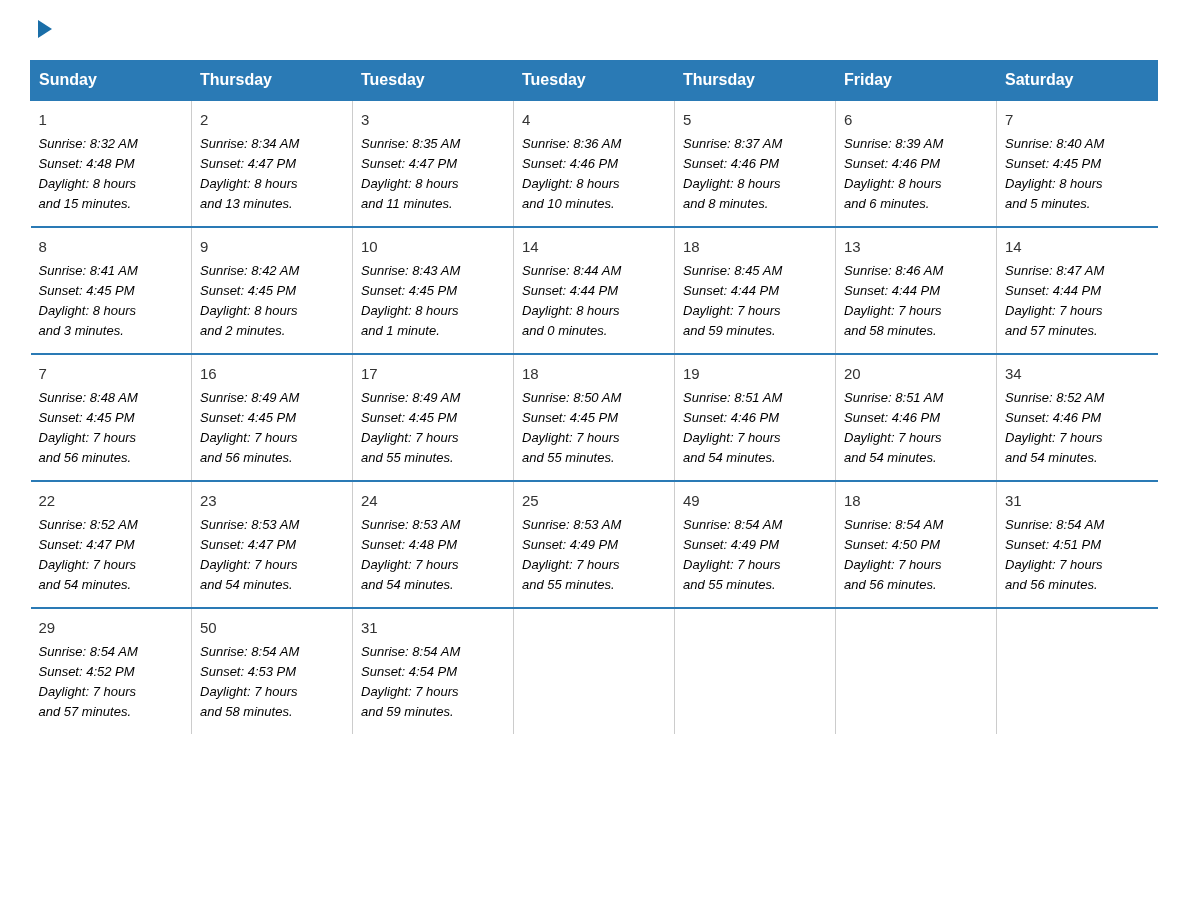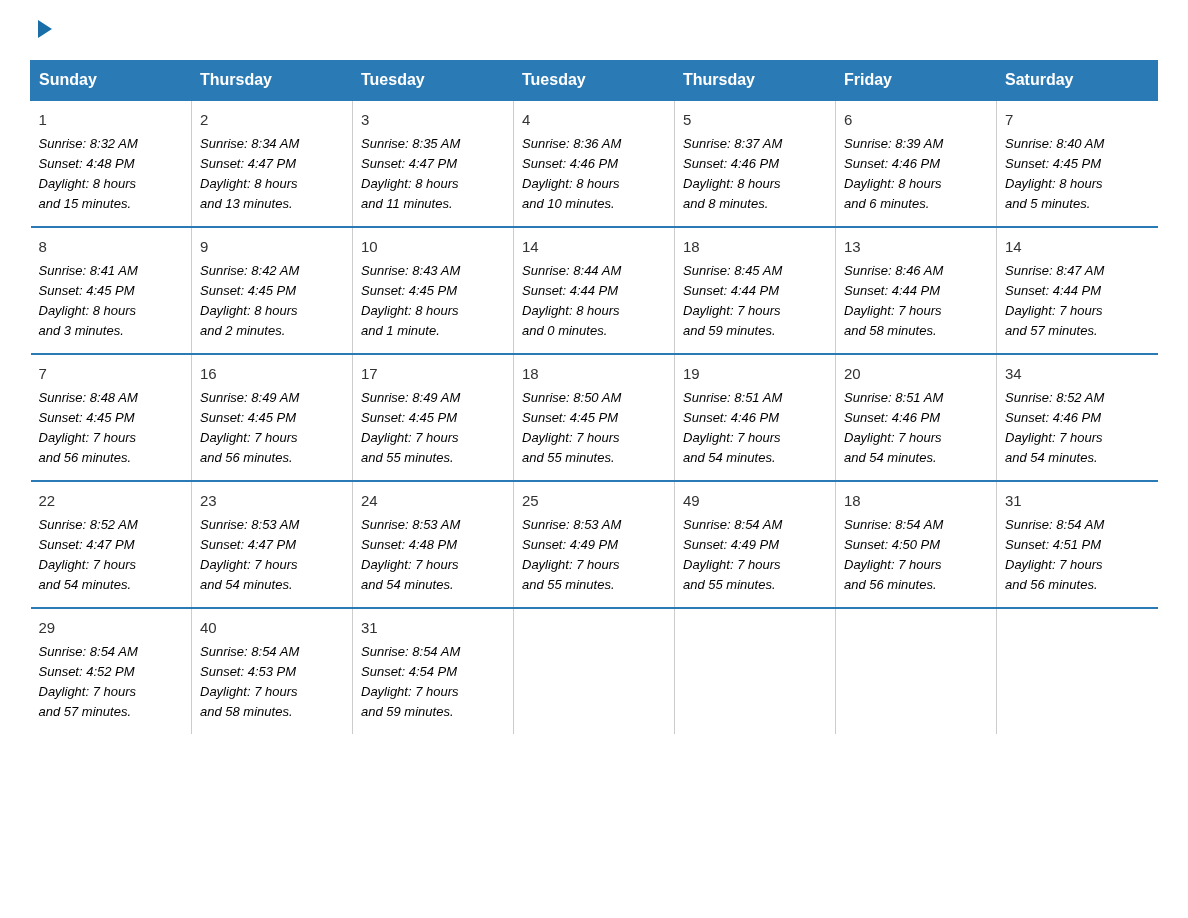--- a/index.html
+++ b/index.html
@@ -259,21 +259,21 @@
           <span class="day-num">31</span>
           <div class="day-info">Sunrise: 8:54 AM<br>Sunset: 4:51 PM<br>Daylight: 7 hours<br>and 56 minutes.</div>
         </td>
       </tr>
       <tr>
         <td>
           <span class="day-num">29</span>
           <div class="day-info">Sunrise: 8:54 AM<br>Sunset: 4:52 PM<br>Daylight: 7 hours<br>and 57 minutes.</div>
         </td>
         <td>
-          <span class="day-num">40</span>
+          <span class="day-num">50</span>
           <div class="day-info">Sunrise: 8:54 AM<br>Sunset: 4:53 PM<br>Daylight: 7 hours<br>and 58 minutes.</div>
         </td>
         <td>
           <span class="day-num">31</span>
           <div class="day-info">Sunrise: 8:54 AM<br>Sunset: 4:54 PM<br>Daylight: 7 hours<br>and 59 minutes.</div>
         </td>
         <td></td>
         <td></td>
         <td></td>
         <td></td>

